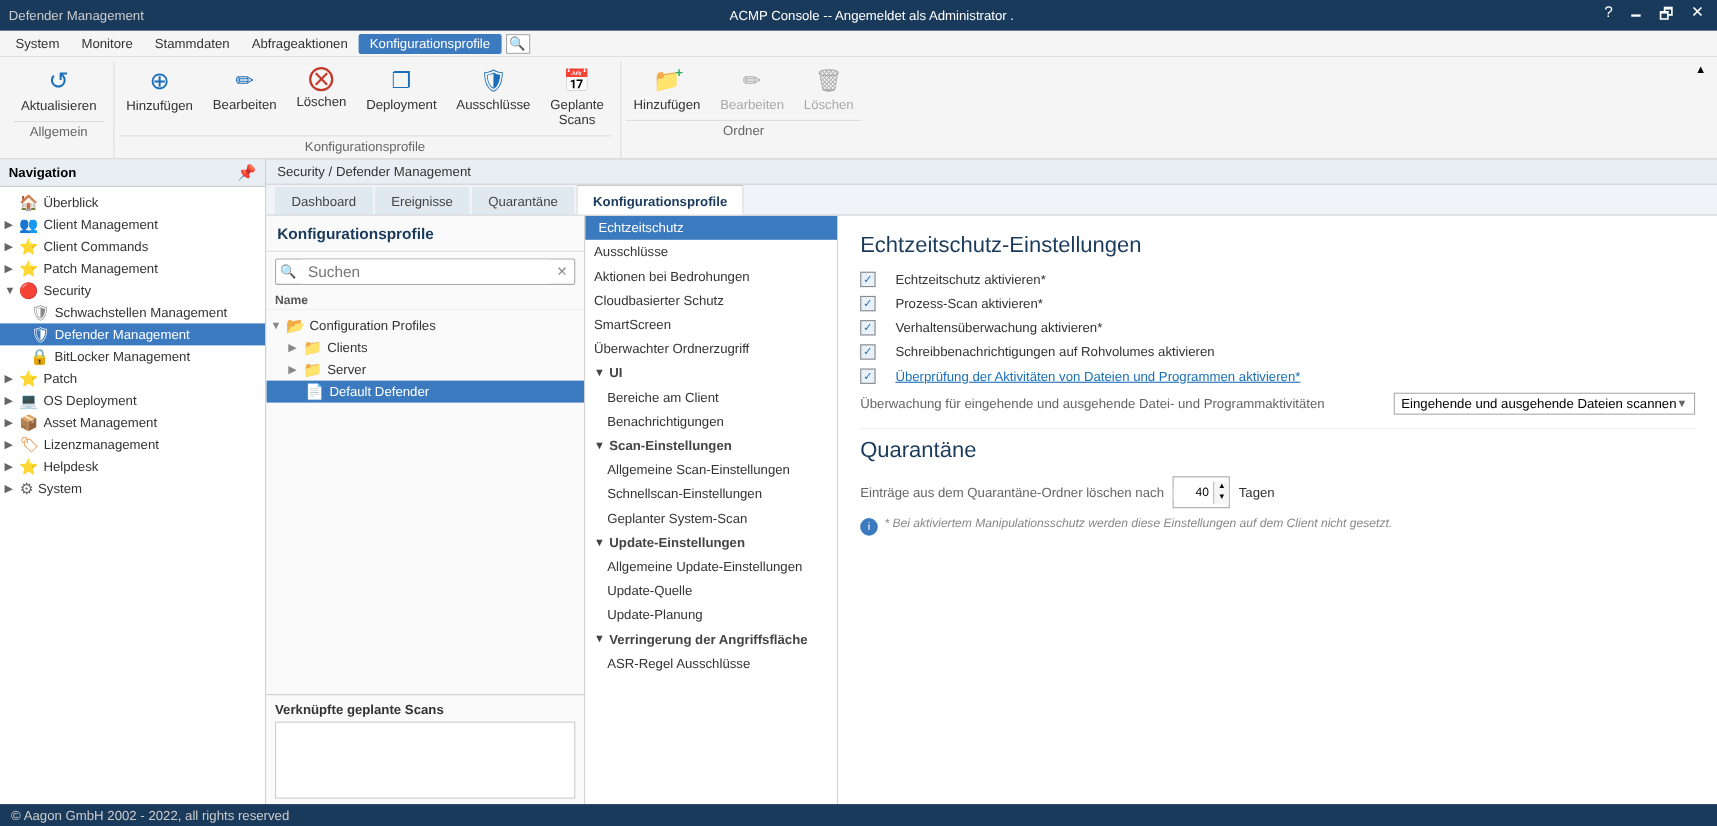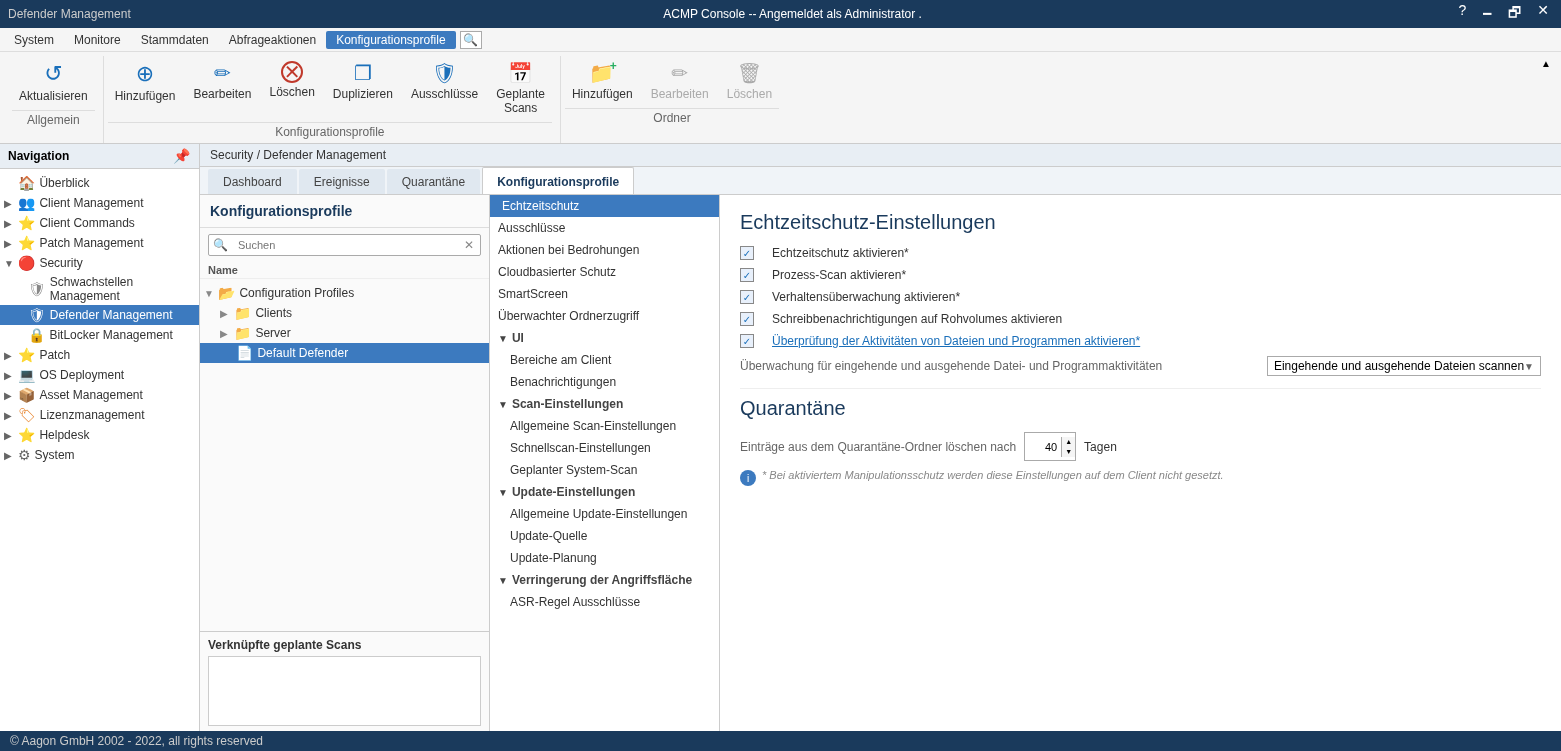--- a/index.html
+++ b/index.html
@@ -79,21 +79,21 @@
 
     
     .main-area {
       display: flex;
       flex: 1;
       overflow: hidden;
     }
 
     
     .sidebar {
-      width: 200px;
+      width: 242px;
       background: white;
       border-right: 1px solid #ccc;
       display: flex;
       flex-direction: column;
       flex-shrink: 0;
       overflow-y: auto;
     }
     .sidebar-header {
       display: flex; align-items: center; justify-content: space-between;
       padding: 4px 8px; background: #e8eef4; border-bottom: 1px solid #ccc;
@@ -305,21 +305,21 @@
           <div class="ribbon-btn">
             <span class="ribbon-icon blue" style="font-size:20px;">✏</span>
             <span>Bearbeiten</span>
           </div>
           <div class="ribbon-btn">
             <span class="ribbon-icon" style="color:#c0392b; font-size:20px; border:2px solid #c0392b; border-radius:50%; width:22px; height:22px; display:flex; align-items:center; justify-content:center;">✕</span>
             <span>Löschen</span>
           </div>
           <div class="ribbon-btn">
             <span class="ribbon-icon blue" style="font-size:20px;">❐</span>
-            <span>Duplizieren</span>
+            <span>Deployment</span>
           </div>
           <div class="ribbon-btn">
             <span class="ribbon-icon" style="color:#1a6fba; font-size:20px;">🛡</span>
             <span>Ausschlüsse</span>
           </div>
           <div class="ribbon-btn">
             <span class="ribbon-icon blue" style="font-size:20px;">📅</span>
             <span style="text-align:center;">Geplante<br>Scans</span>
           </div>
         </div>
@@ -466,21 +466,21 @@
       </div>
     </div>
 
     <div class="panel-area">
 
       <div class="left-panel">
         <div class="panel-title">Konfigurationsprofile</div>
 
         <div class="search-box">
           <span class="search-box-icon">🔍</span>
-          <input type="text" placeholder="Suchen" style="font-size: 11px;">
+          <input type="text" placeholder="Suchen" style="font-size: 14px;">
           <span class="search-clear">✕</span>
         </div>
 
         <div class="tree-col-header">Name</div>
 
         <div class="tree-panel">
 
           <div class="tree-item" style="padding-left:4px;">
             <div class="tree-expand" style="color:#888;">▼</div>
             <span class="tree-icon icon-folder">📂</span>

